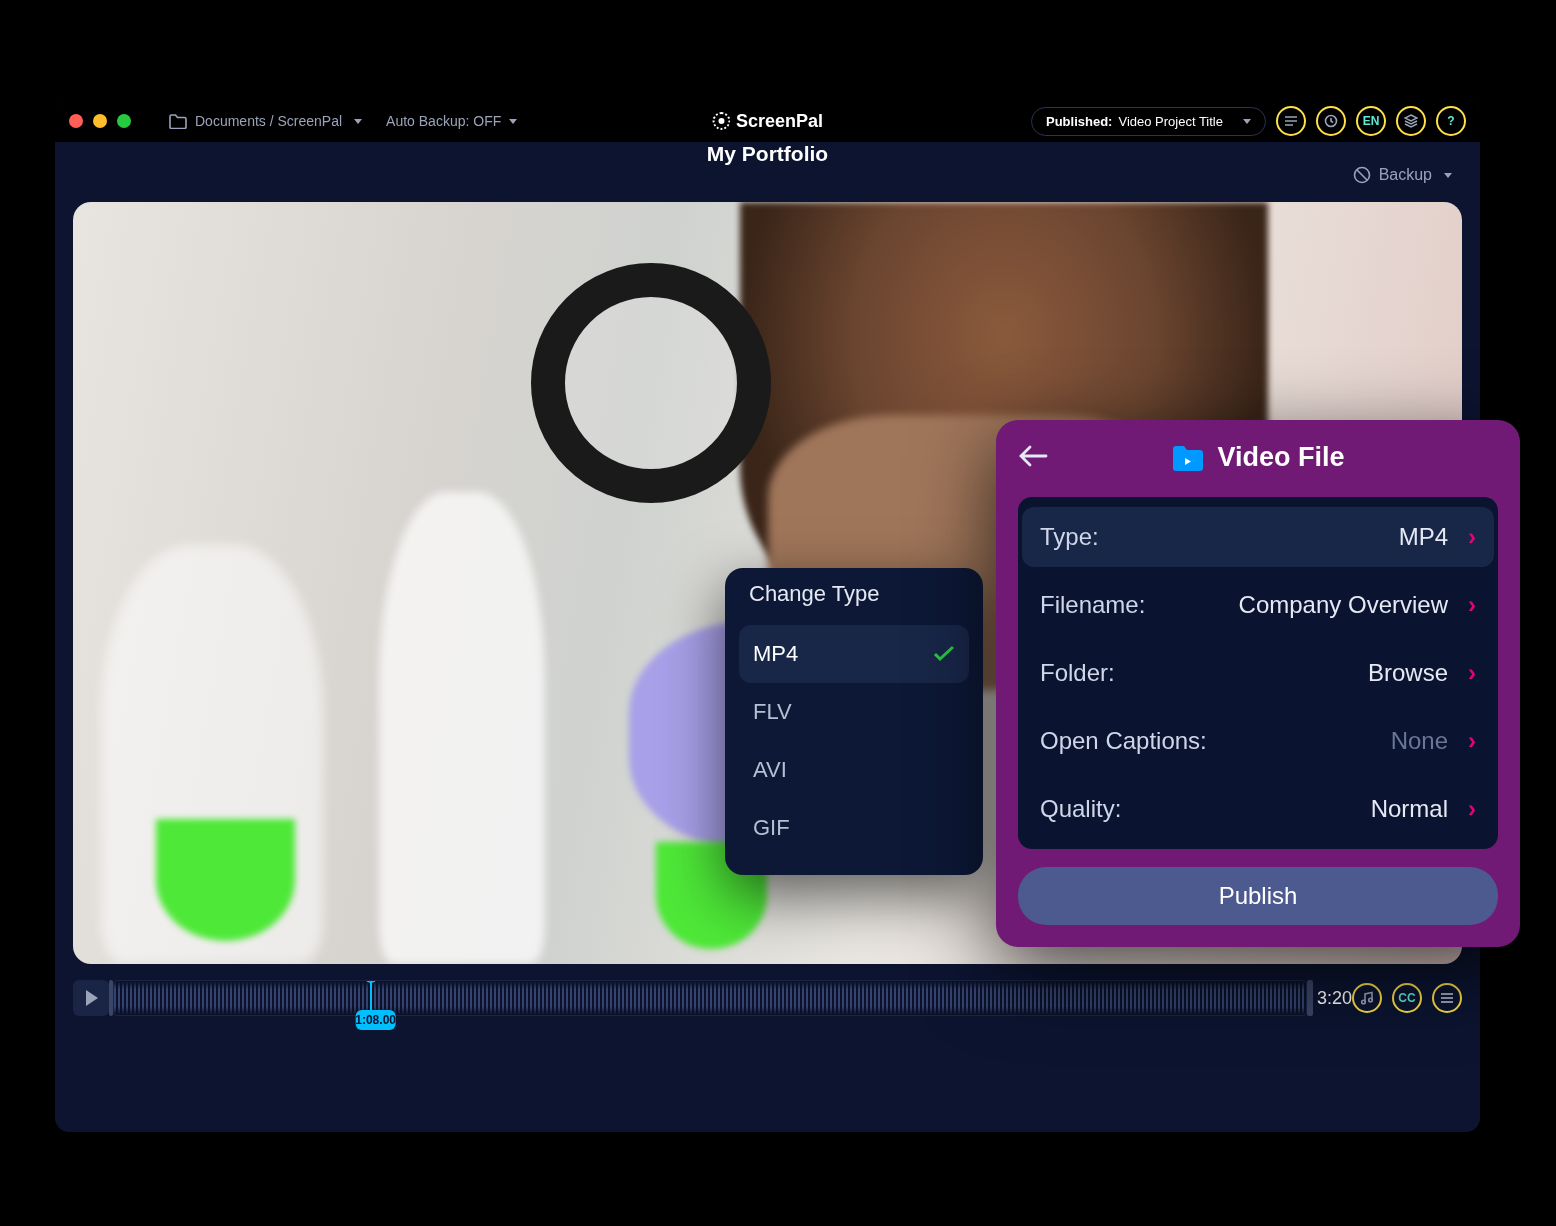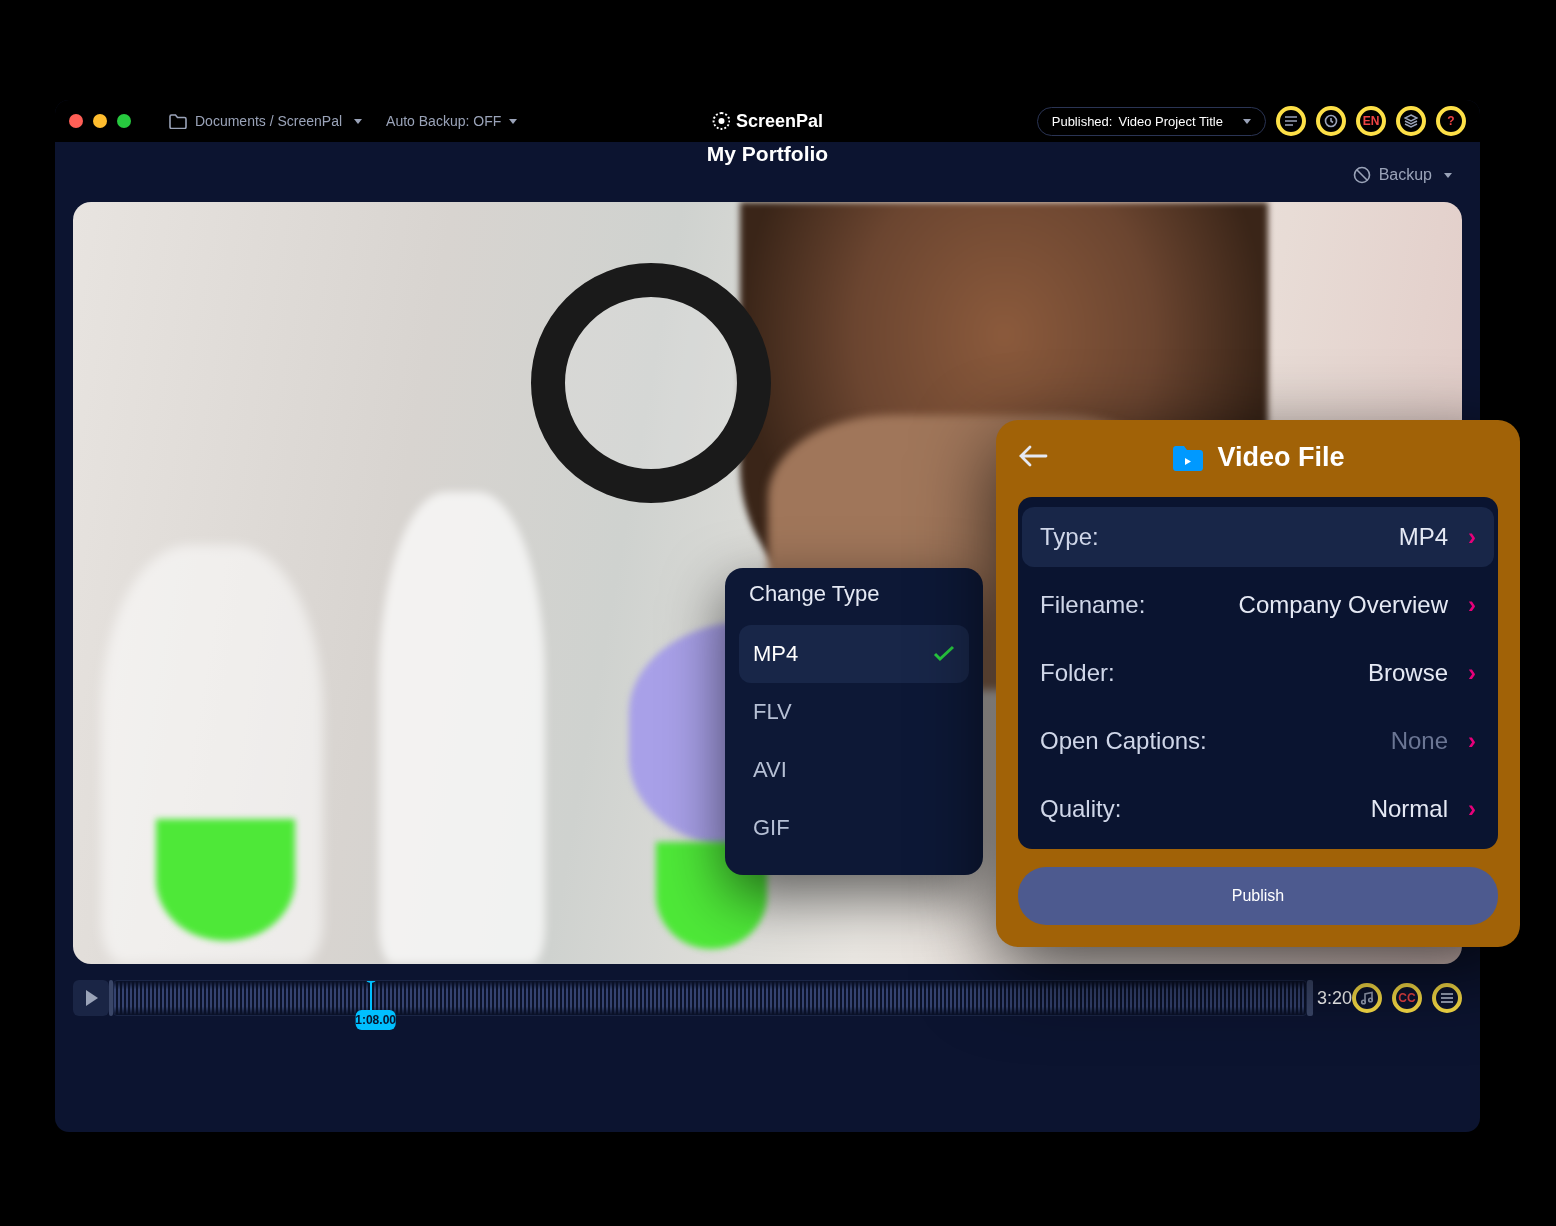--- a/index.html
+++ b/index.html
@@ -41,24 +41,24 @@
   display: flex; align-items: center; gap: 6px; color: #fff; font-weight: 700; font-size: 18px;
 }
 .brand-icon { width: 18px; height: 18px; border: 2.5px dotted #fff; border-radius: 50%; display: flex; align-items: center; justify-content: center; }
 .brand-icon::after { content: ""; width: 6px; height: 6px; background: #fff; border-radius: 50%; }
 .tb-right { margin-left: auto; display: flex; align-items: center; gap: 10px; }
 .published-selector {
   display: flex; align-items: center; gap: 6px;
   border: 1px solid #2a3454; border-radius: 18px; padding: 6px 14px;
   color: #fff; font-size: 13px;
 }
-.published-selector .lbl { font-weight: 400; }
+.published-selector .lbl { font-weight: 700; }
 .circle-btn {
-  width: 30px; height: 30px; border: 4px solid #fde047; border-radius: 50%;
-  display: flex; align-items: center; justify-content: center; color: #ef4444; font-size: 12px; font-weight: 600;
+  width: 30px; height: 30px; border: 2px solid #fde047; border-radius: 50%;
+  display: flex; align-items: center; justify-content: center; color: #5eead4; font-size: 12px; font-weight: 600;
 }
 
 
 .sub-header {
   height: 60px; display: flex; align-items: center; padding: 0 28px; flex-direction: column;
 }
 .sub-header h1 { color: #fff; font-size: 21px; font-weight: 600; }
 .backup-btn { margin-left: auto; display: flex; align-items: center; gap: 8px; color: #9aa3b8; font-size: 16px; }
 
 
@@ -113,39 +113,39 @@
 }
 .change-type h3 { color:#e5e9f4; font-size:22px; font-weight:500; padding:0 10px 18px; }
 .type-option {
   padding:16px 14px; border-radius:12px; color:#b5bfd4; font-size:22px; display:flex; align-items:center; justify-content:space-between;
 }
 .type-option.selected { background:#182648; color:#fff; }
 .check-icon { stroke:#27c93f; stroke-width:3; fill:none; }
 
 .video-file {
   position:absolute; left:996px; top:420px; width:524px;
-  background:#a16207; border-radius:22px; padding:22px;
+  background:#701a75; border-radius:22px; padding:22px;
   box-shadow: 0 24px 80px rgba(0,0,0,0.7);
 }
 .vf-header { display:flex; align-items:center; gap:20px; margin-bottom:24px; }
 .back-arrow { color:#e5e9f4; }
 .vf-title-wrap { flex:1; display:flex; align-items:center; justify-content:center; gap:12px; }
 .vf-title { color:#fff; font-size:27px; font-weight:600; }
 .folder-icon { fill:#0099ff; }
 .vf-rows { background:#0a1430; border-radius:14px; padding:6px 0; margin-bottom:18px; }
 .vf-row {
   display:flex; padding:20px 22px; gap:12px;
 }
 .vf-row.hl { background:#182648; border-radius:12px; margin:4px; padding:16px 18px; }
 .vf-label { color:#cfd6e8; font-size:24px; }
 .vf-value { margin-left:auto; color:#e5e9f4; font-size:24px; }
 .vf-value.muted { color:#6b7694; }
 .vf-chev { color:#e6007a; font-size:24px; font-weight:700; margin-left:8px; }
 .publish-btn {
-  width:100%; height:58px; background:#4d5a8f; color:#fff; font-size:16px; font-weight:500;
+  width:100%; height:58px; background:#4d5a8f; color:#fff; font-size:24px; font-weight:500;
   border:none; border-radius:28px; cursor:pointer;
 }
 </style>
 </head>
 <body>
 
 <div class="app-window">
 
   <div class="title-bar">
     <div class="traffic-lights">

